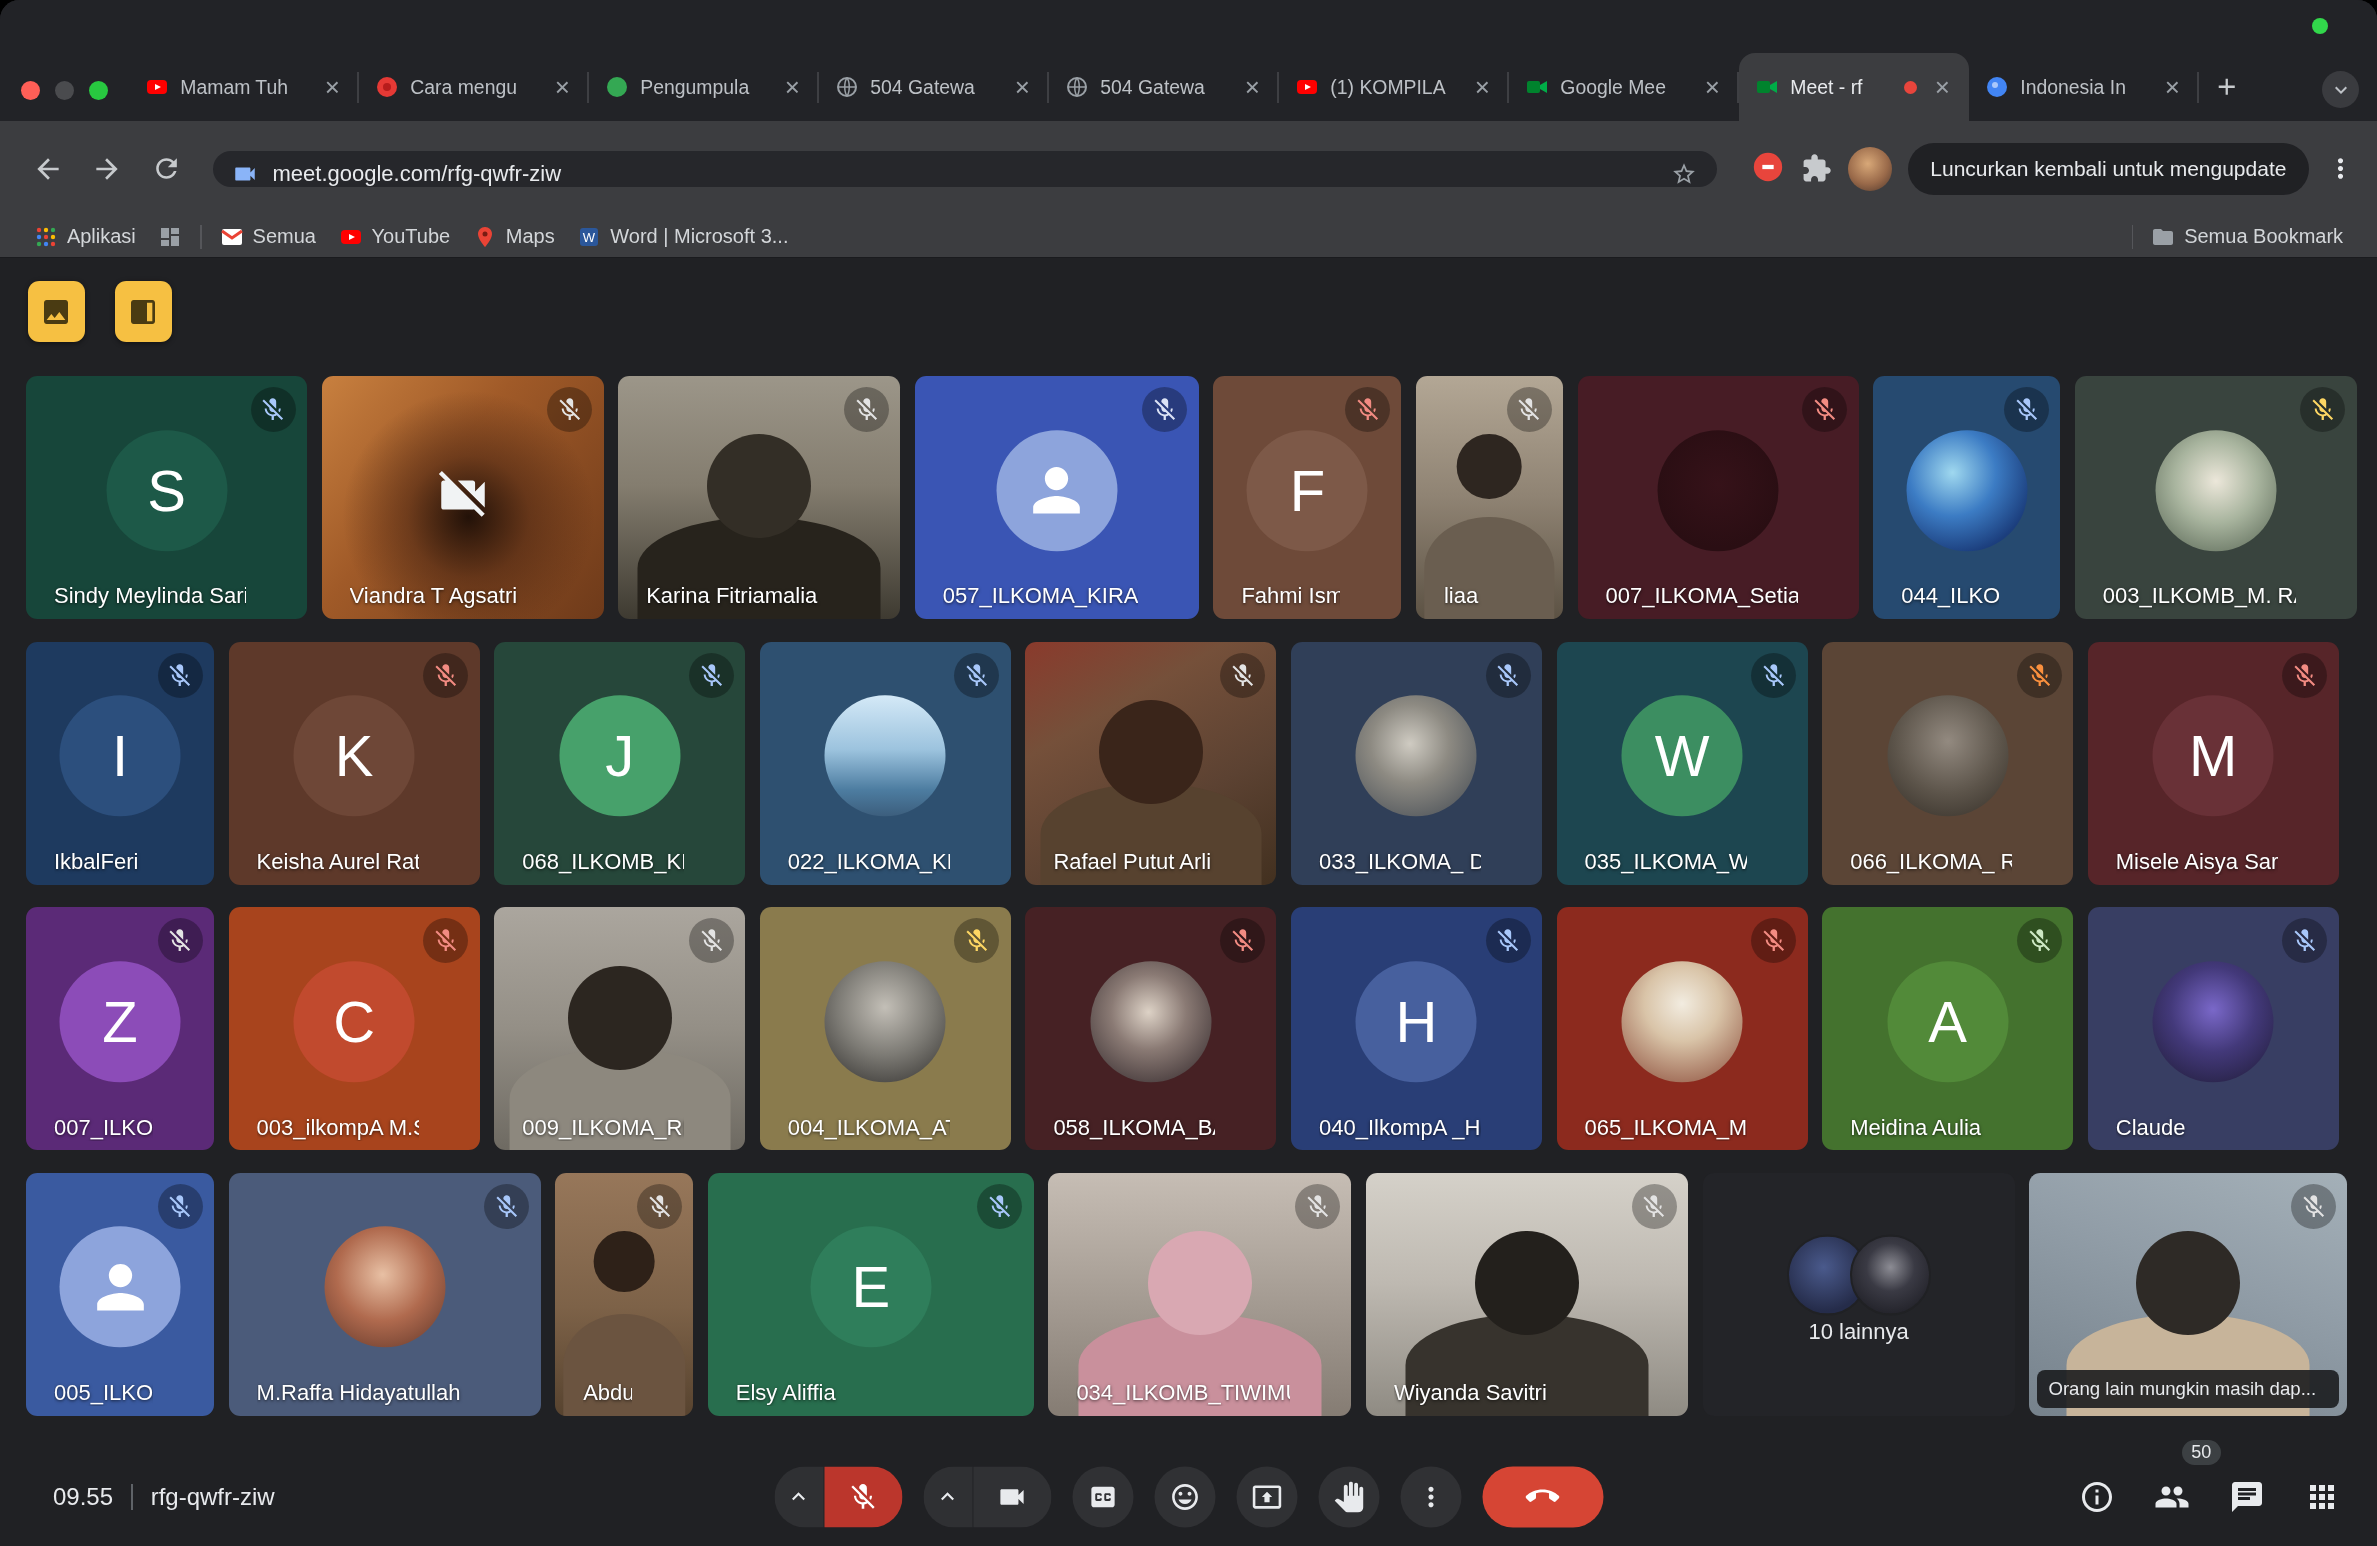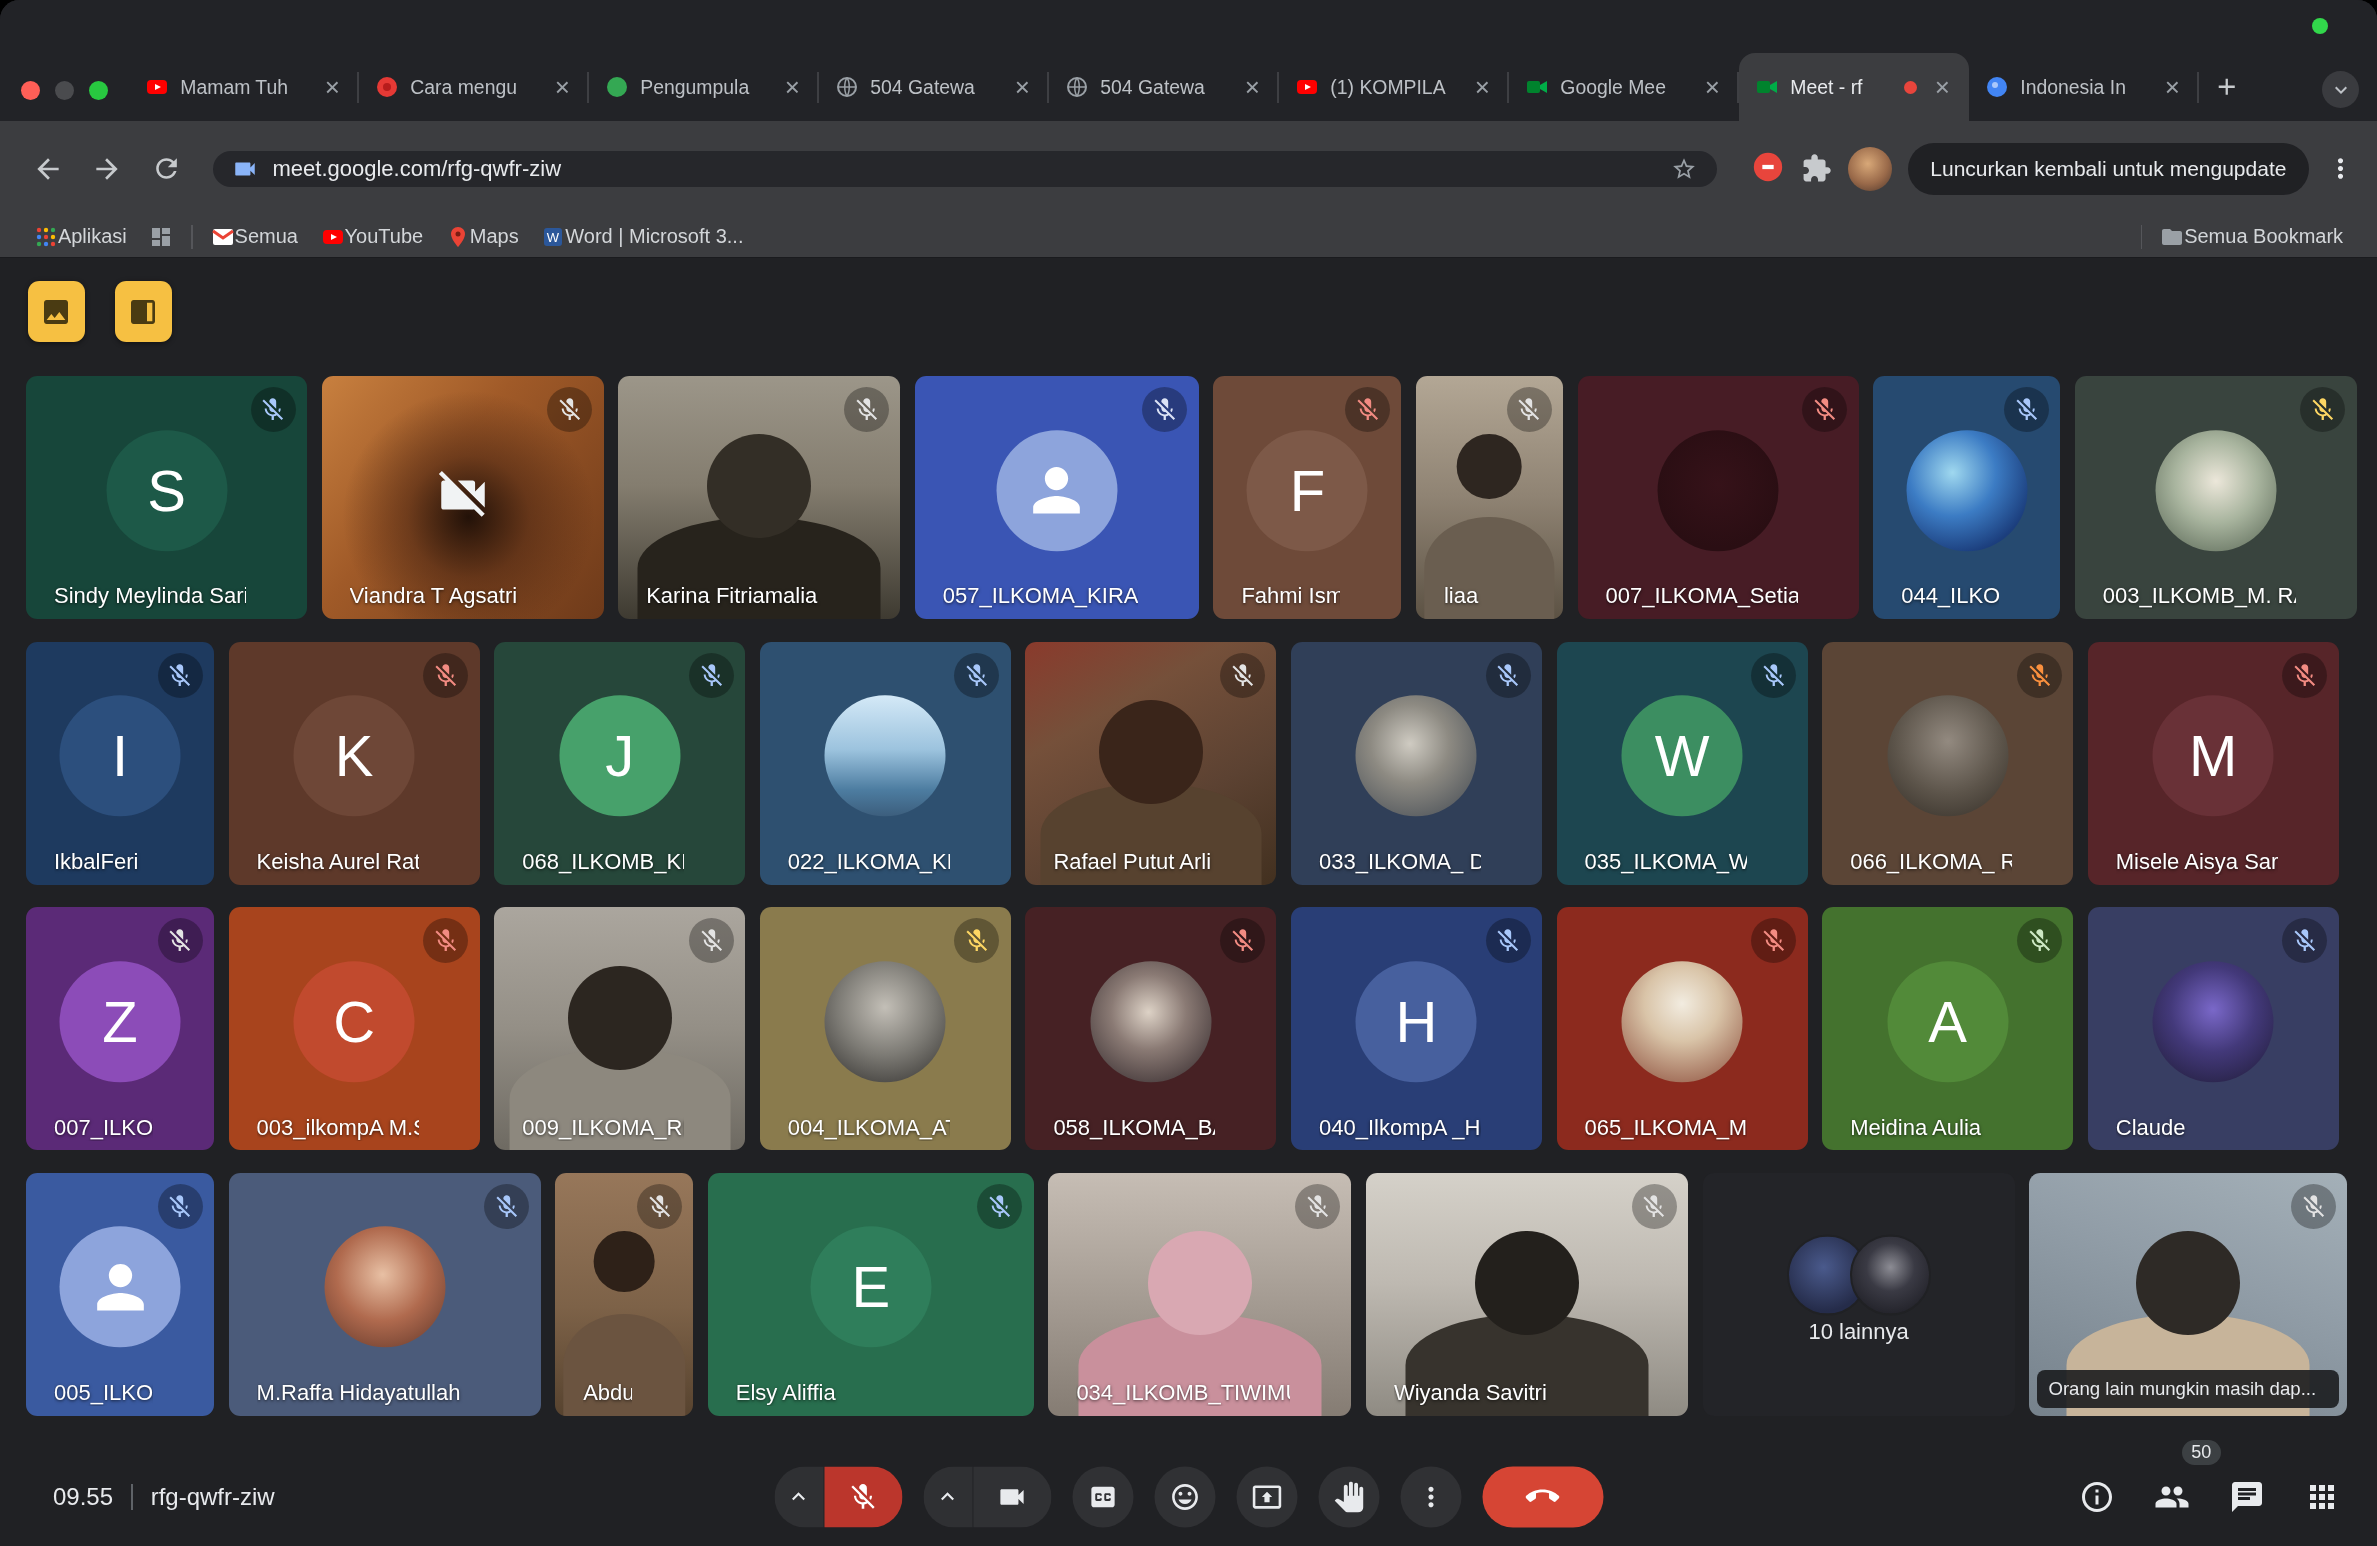--- a/index.html
+++ b/index.html
@@ -19,29 +19,29 @@
   .tab .title{flex:1;white-space:nowrap;overflow:hidden;text-overflow:clip}
   .tab .media-dot{width:13px;height:13px;border-radius:50%;background:#e8453c;flex:0 0 auto}
   .tab .close{width:27.5px;height:27.5px;border-radius:50%;display:flex;align-items:center;justify-content:center;color:#9aa0a6;font-size:26px;line-height:1;flex:0 0 auto}
   #newtab{width:39px;height:39px;margin:0 0 14.6px 8px;border-radius:50%;display:flex;align-items:center;justify-content:center;align-self:flex-end;cursor:pointer}
   #tab-search{position:absolute;right:18px;top:71px;width:37px;height:37px;border-radius:50%;background:#3a3b3f;display:flex;align-items:center;justify-content:center;cursor:pointer}
   #cam-dot{position:absolute;right:49px;top:18px;width:16px;height:16px;border-radius:50%}
 
   
   #toolbar{height:95px;background:#3c3d40;display:flex;align-items:center;padding:0 21px}
   .nav-btn{width:53px;height:53px;border-radius:50%;display:flex;align-items:center;justify-content:center;margin-right:6.5px;cursor:pointer}
-  #omnibox{width:1504px;height:36px;border-radius:26px;background:#26272b;display:flex;align-items:center;padding:0 19.4px;gap:14.6px;margin-left:13px;cursor:text}
+  #omnibox{width:1504px;height:36px;border-radius:26px;background:#26272b;display:flex;align-items:flex-end;padding:0 19.4px;gap:14.6px;margin-left:13px;cursor:text}
   #omnibox .url{flex:1;font-size:22px;color:#e8eaed;white-space:nowrap;overflow:hidden}
   #toolbar-right{margin-left:auto;display:flex;align-items:center;gap:16px}
   #profile-avatar{width:44px;height:44px;border-radius:50%;background:radial-gradient(circle at 45% 38%,#d8a878 0%,#9a6a4a 55%,#4a342a 100%);cursor:pointer}
   #update-pill{height:52px;border-radius:26px;background:#202124;color:#e8eaed;font-size:21px;display:flex;align-items:center;padding:0 22.6px;white-space:nowrap;cursor:pointer}
 
   
   #bookmarks{height:42px;background:#3c3d40;display:flex;align-items:center;padding:0 22.6px;border-bottom:1.6px solid #1a1b1e}
-  .bm{display:flex;align-items:center;gap:0;padding:1.6px 11.3px;border-radius:6.5px;color:#d3d6d9;font-size:20px;white-space:nowrap;cursor:pointer}
+  .bm{display:flex;align-items:center;gap:9px;padding:1.6px 11.3px;border-radius:6.5px;color:#d3d6d9;font-size:20px;white-space:nowrap;cursor:pointer}
   .bm svg{width:24px;height:24px}
   .bm-divider{width:1.6px;height:24px;background:#55565a;margin:0 6.5px}
   #bookmarks-right{margin-left:auto;display:flex;align-items:center}
 
   
   #meet{position:absolute;top:259px;left:0;right:0;bottom:0;background:#202124}
   #float-buttons{position:absolute;top:22px;left:27.5px;display:flex;gap:30px}
   .ybtn{width:57px;height:61px;border-radius:11.3px;display:flex;align-items:center;justify-content:center;cursor:pointer;box-shadow:0 1.6px 4.9px rgba(0,0,0,.4)}
 
   #grid{position:absolute;top:117px;left:0;right:0;display:flex;flex-direction:column;gap:22.6px;padding:0 21px 0 26px}

